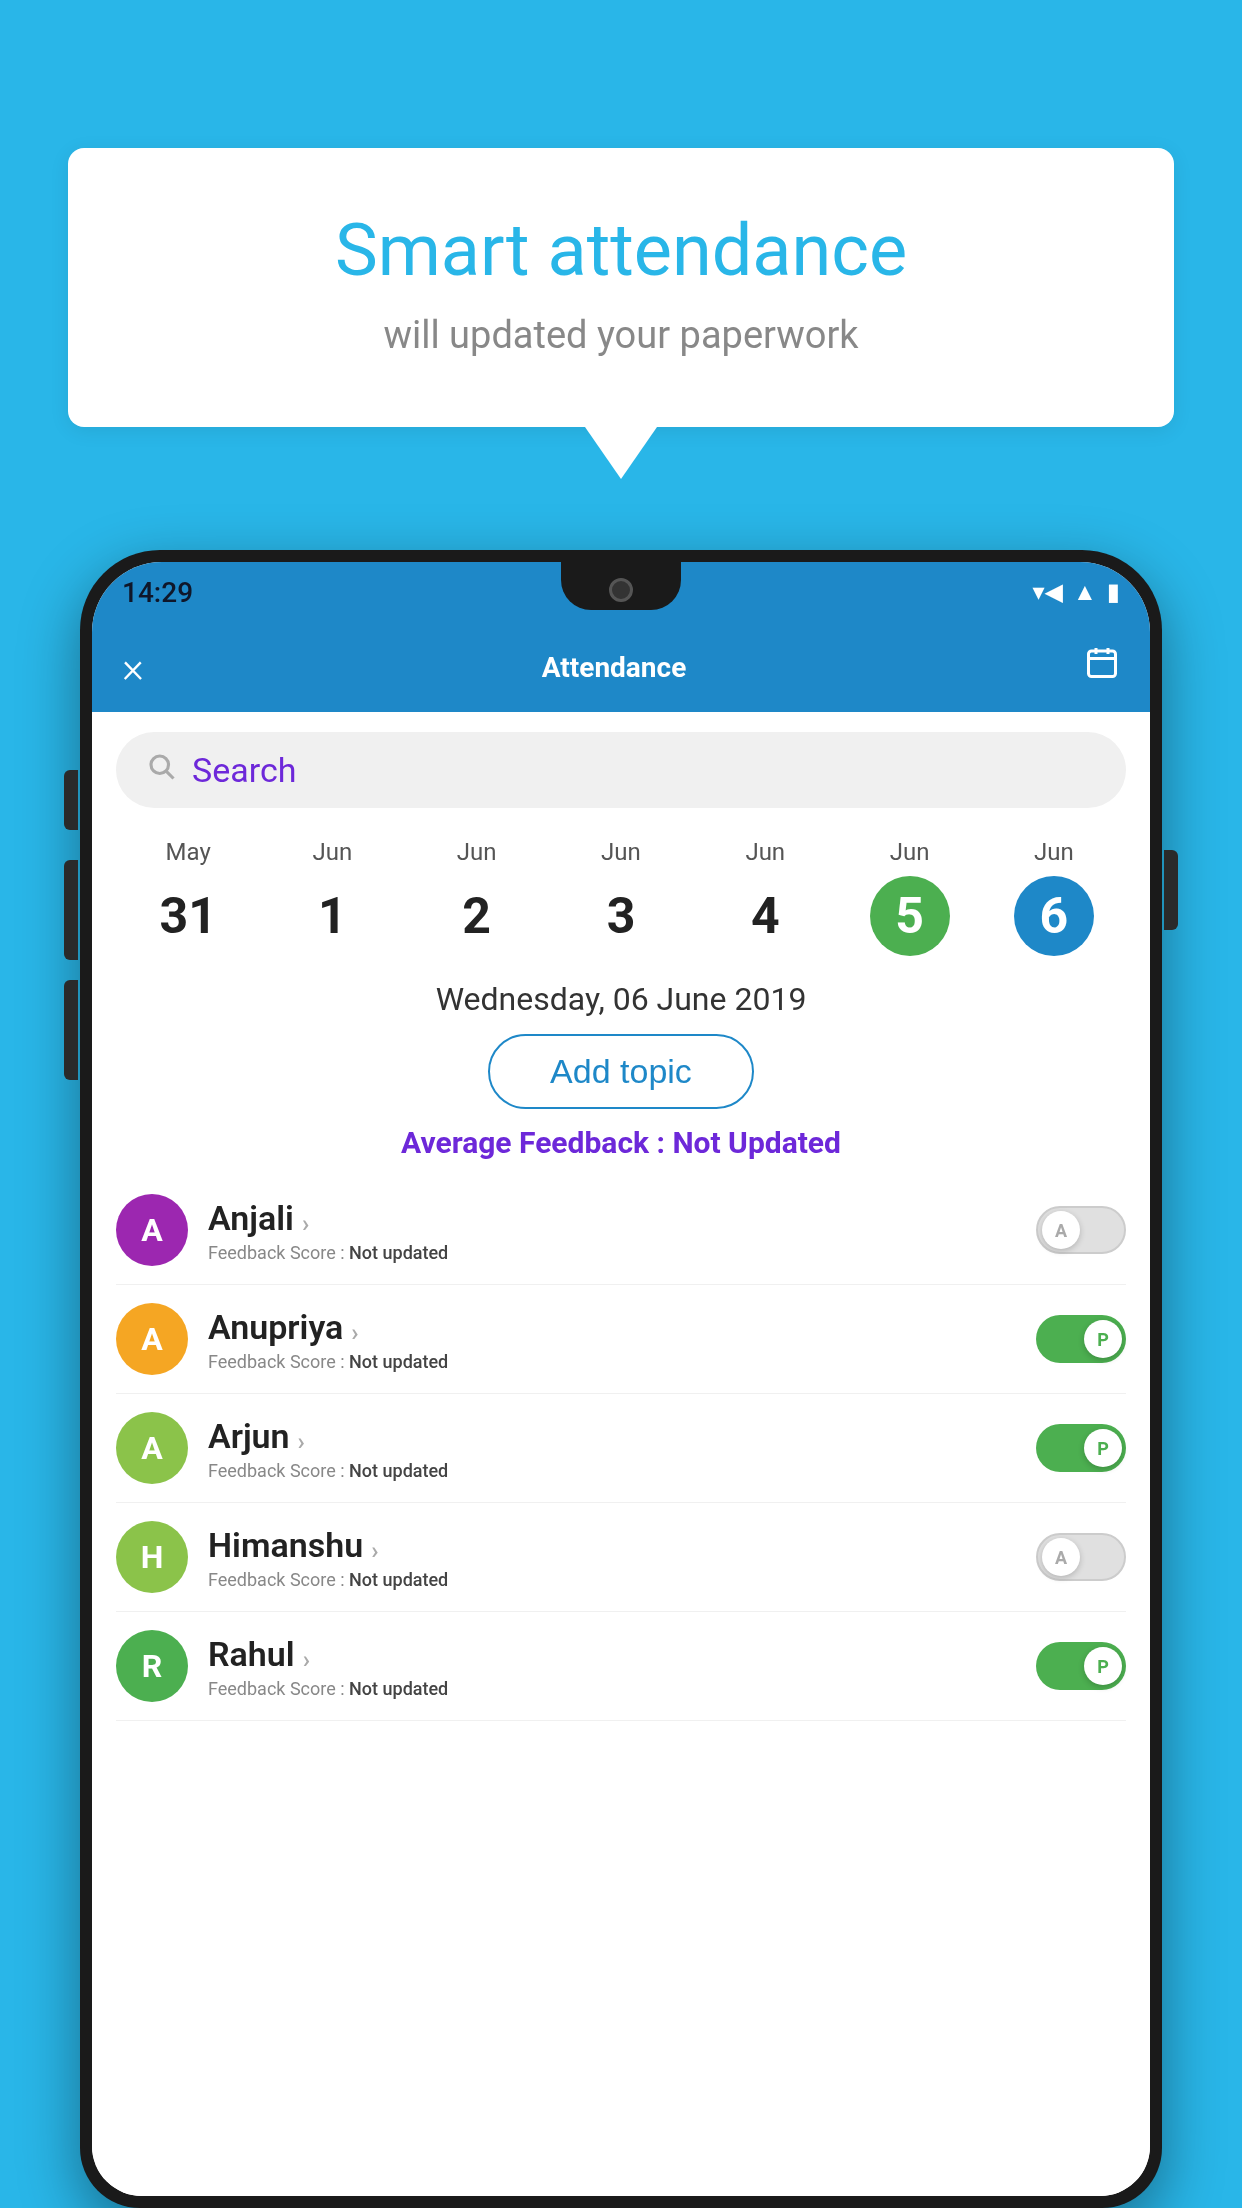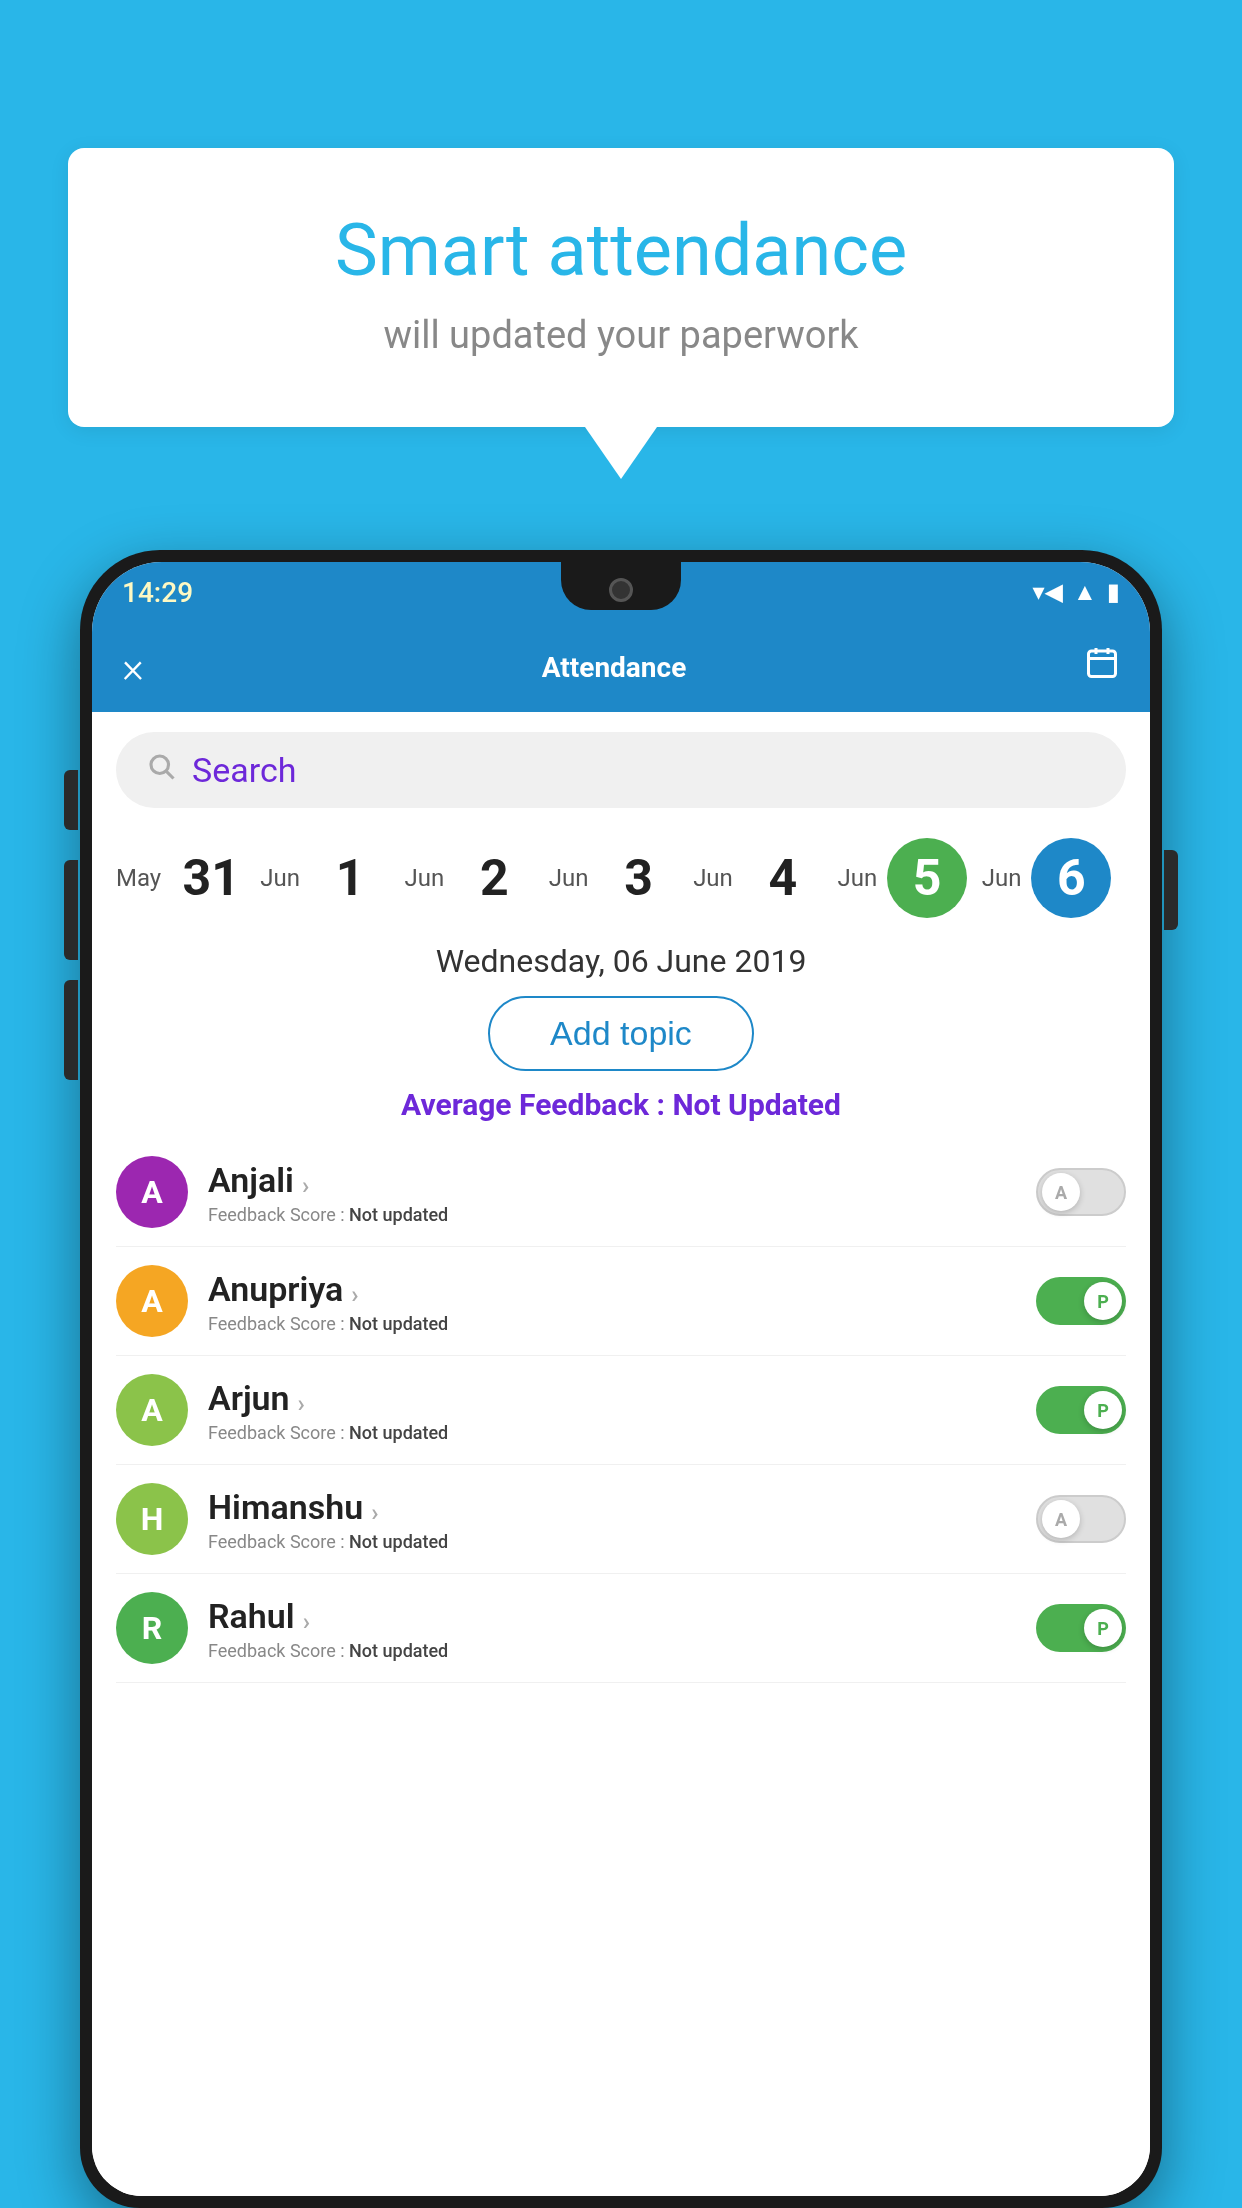--- a/index.html
+++ b/index.html
@@ -106,21 +106,21 @@
       right: 0;
       height: 60px;
       background: #1e88c8;
       display: flex;
       align-items: center;
       justify-content: space-between;
       padding: 0 30px;
       z-index: 5;
     }
     .status-time {
-      color: #fef9c3;
+      color: #0f172a;
       font-size: 28px;
       font-weight: 500;
     }
     .status-icons {
       display: flex;
       align-items: center;
       gap: 10px;
     }
     .wifi-icon, .signal-icon, .battery-icon {
       color: white;
@@ -190,21 +190,21 @@
     
     .calendar-strip {
       display: flex;
       align-items: flex-start;
       padding: 10px 24px 16px;
       gap: 0;
     }
     .cal-day {
       flex: 1;
       display: flex;
-      flex-direction: row;
+      flex-direction: column;
       align-items: center;
       gap: 10px;
     }
     .cal-month {
       font-size: 24px;
       color: #555;
       font-weight: 400;
     }
     .cal-date {
       font-size: 50px;

